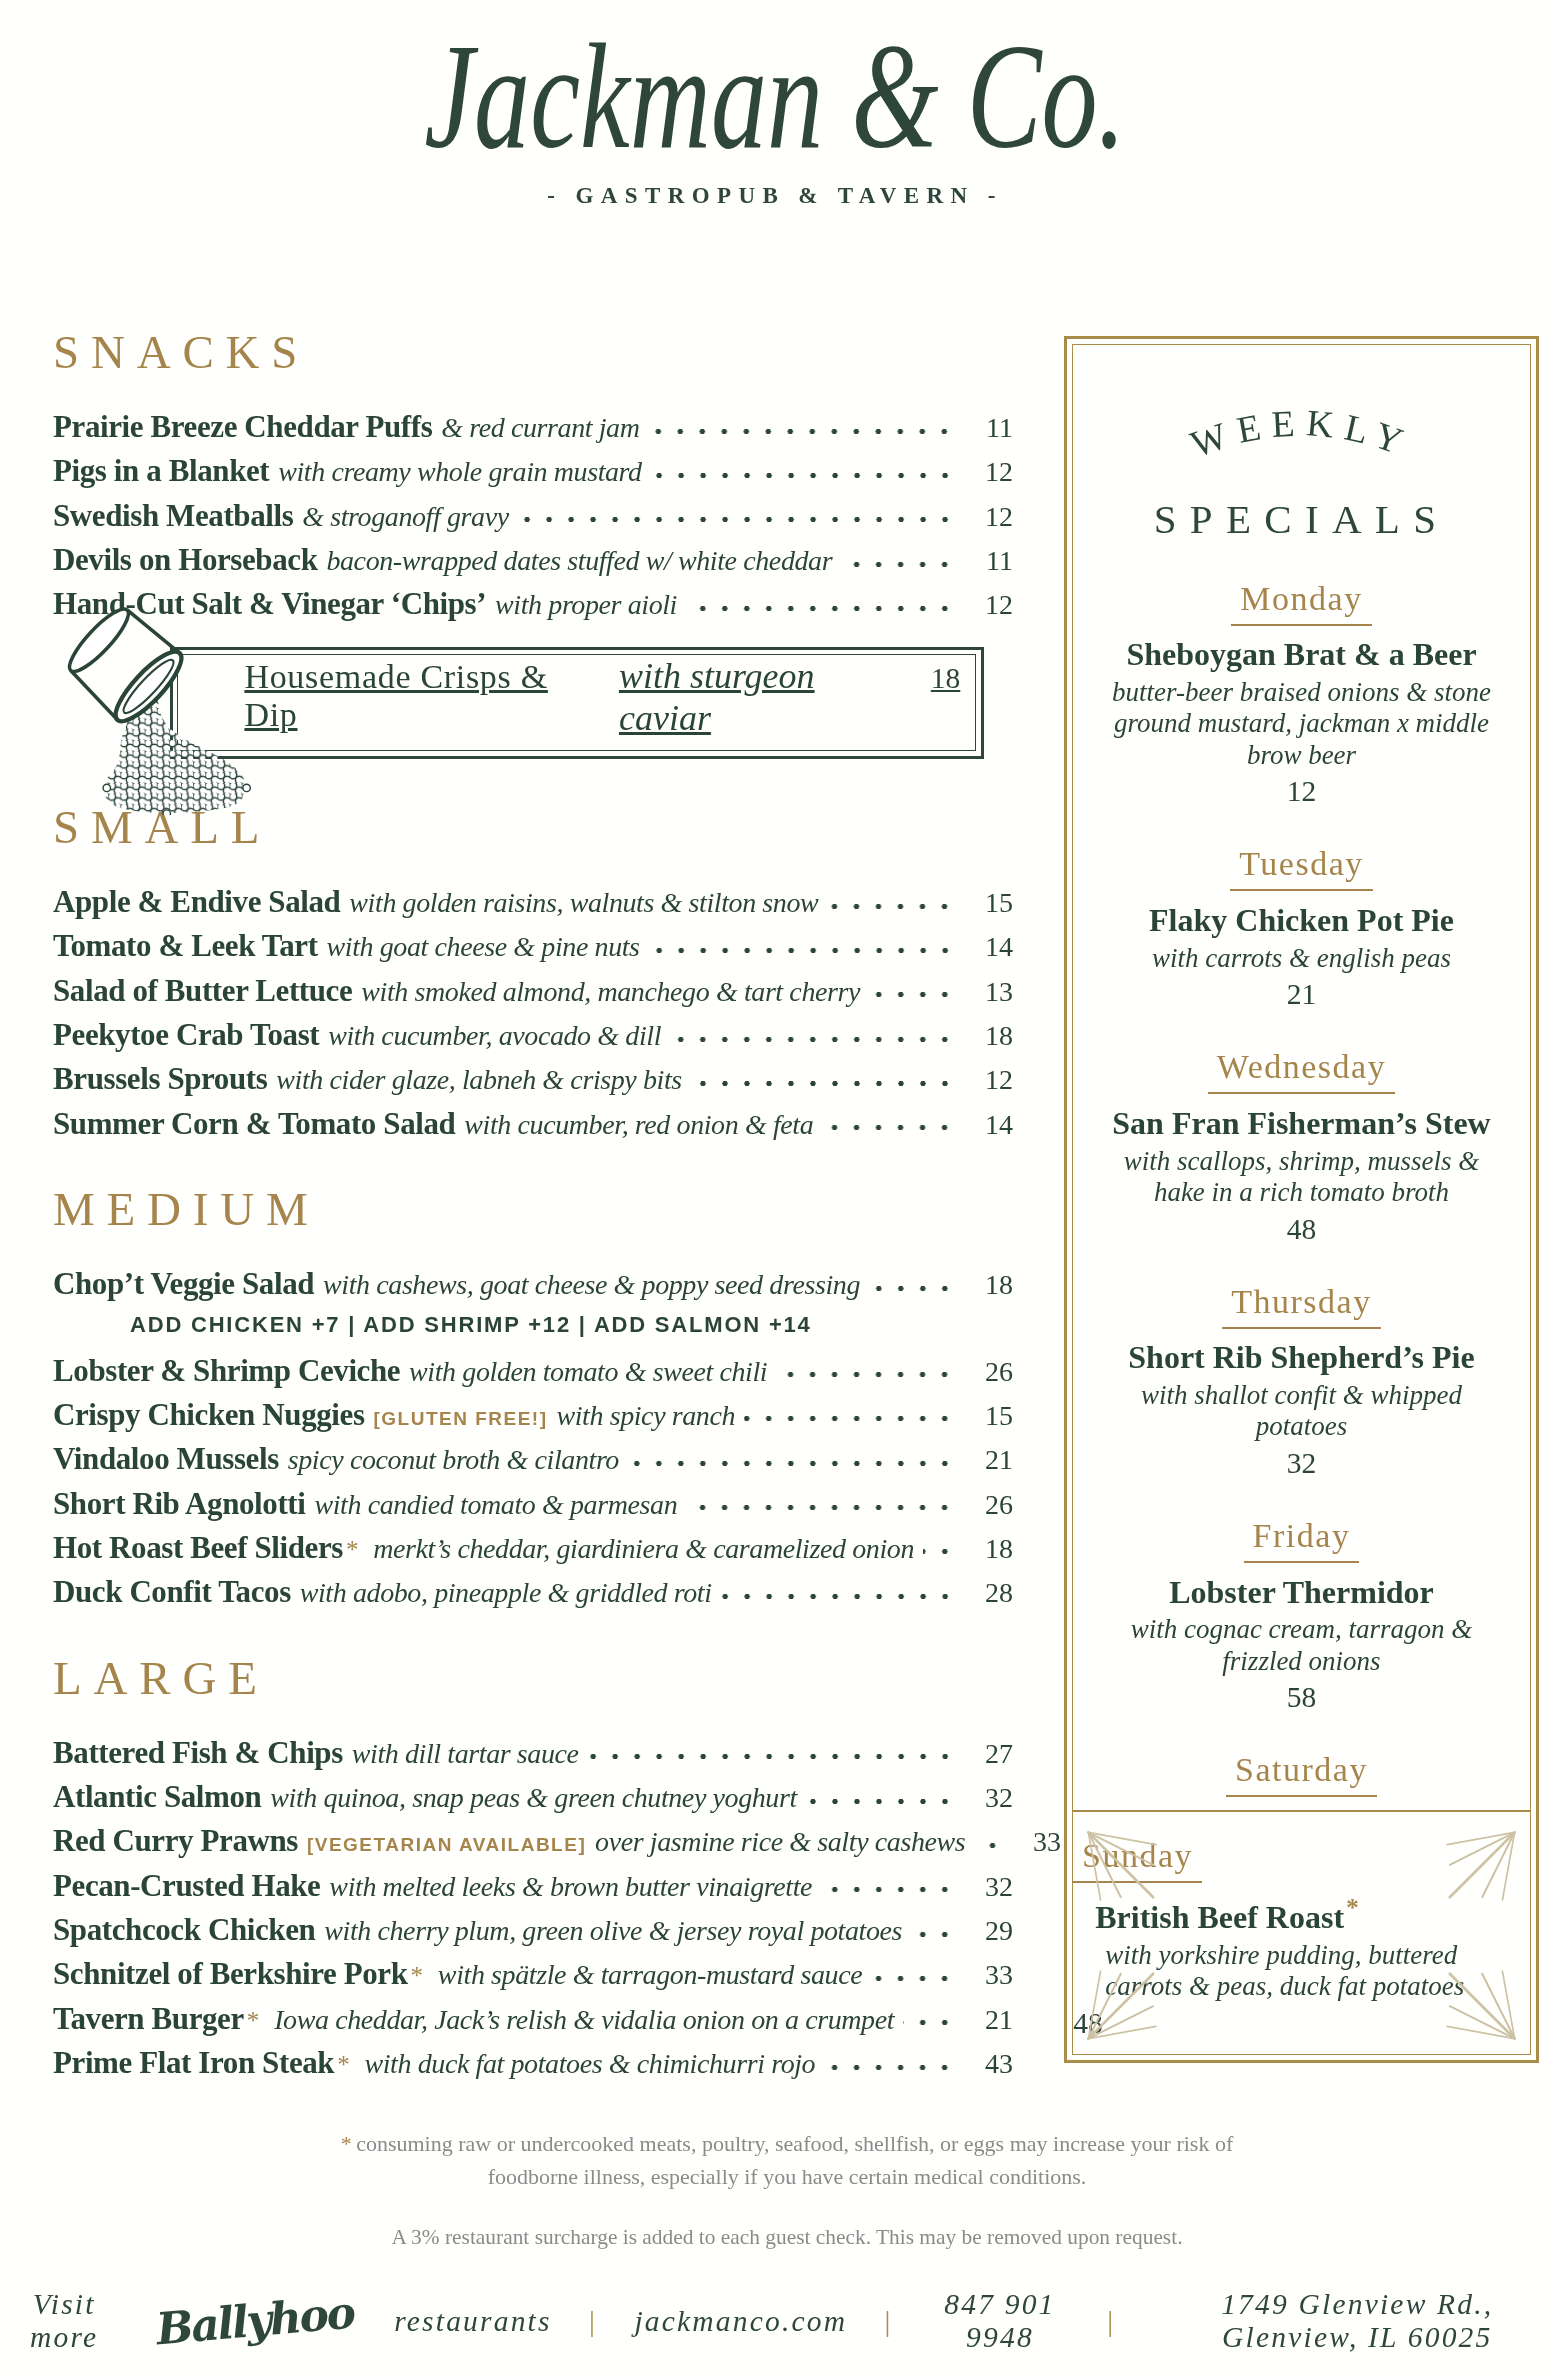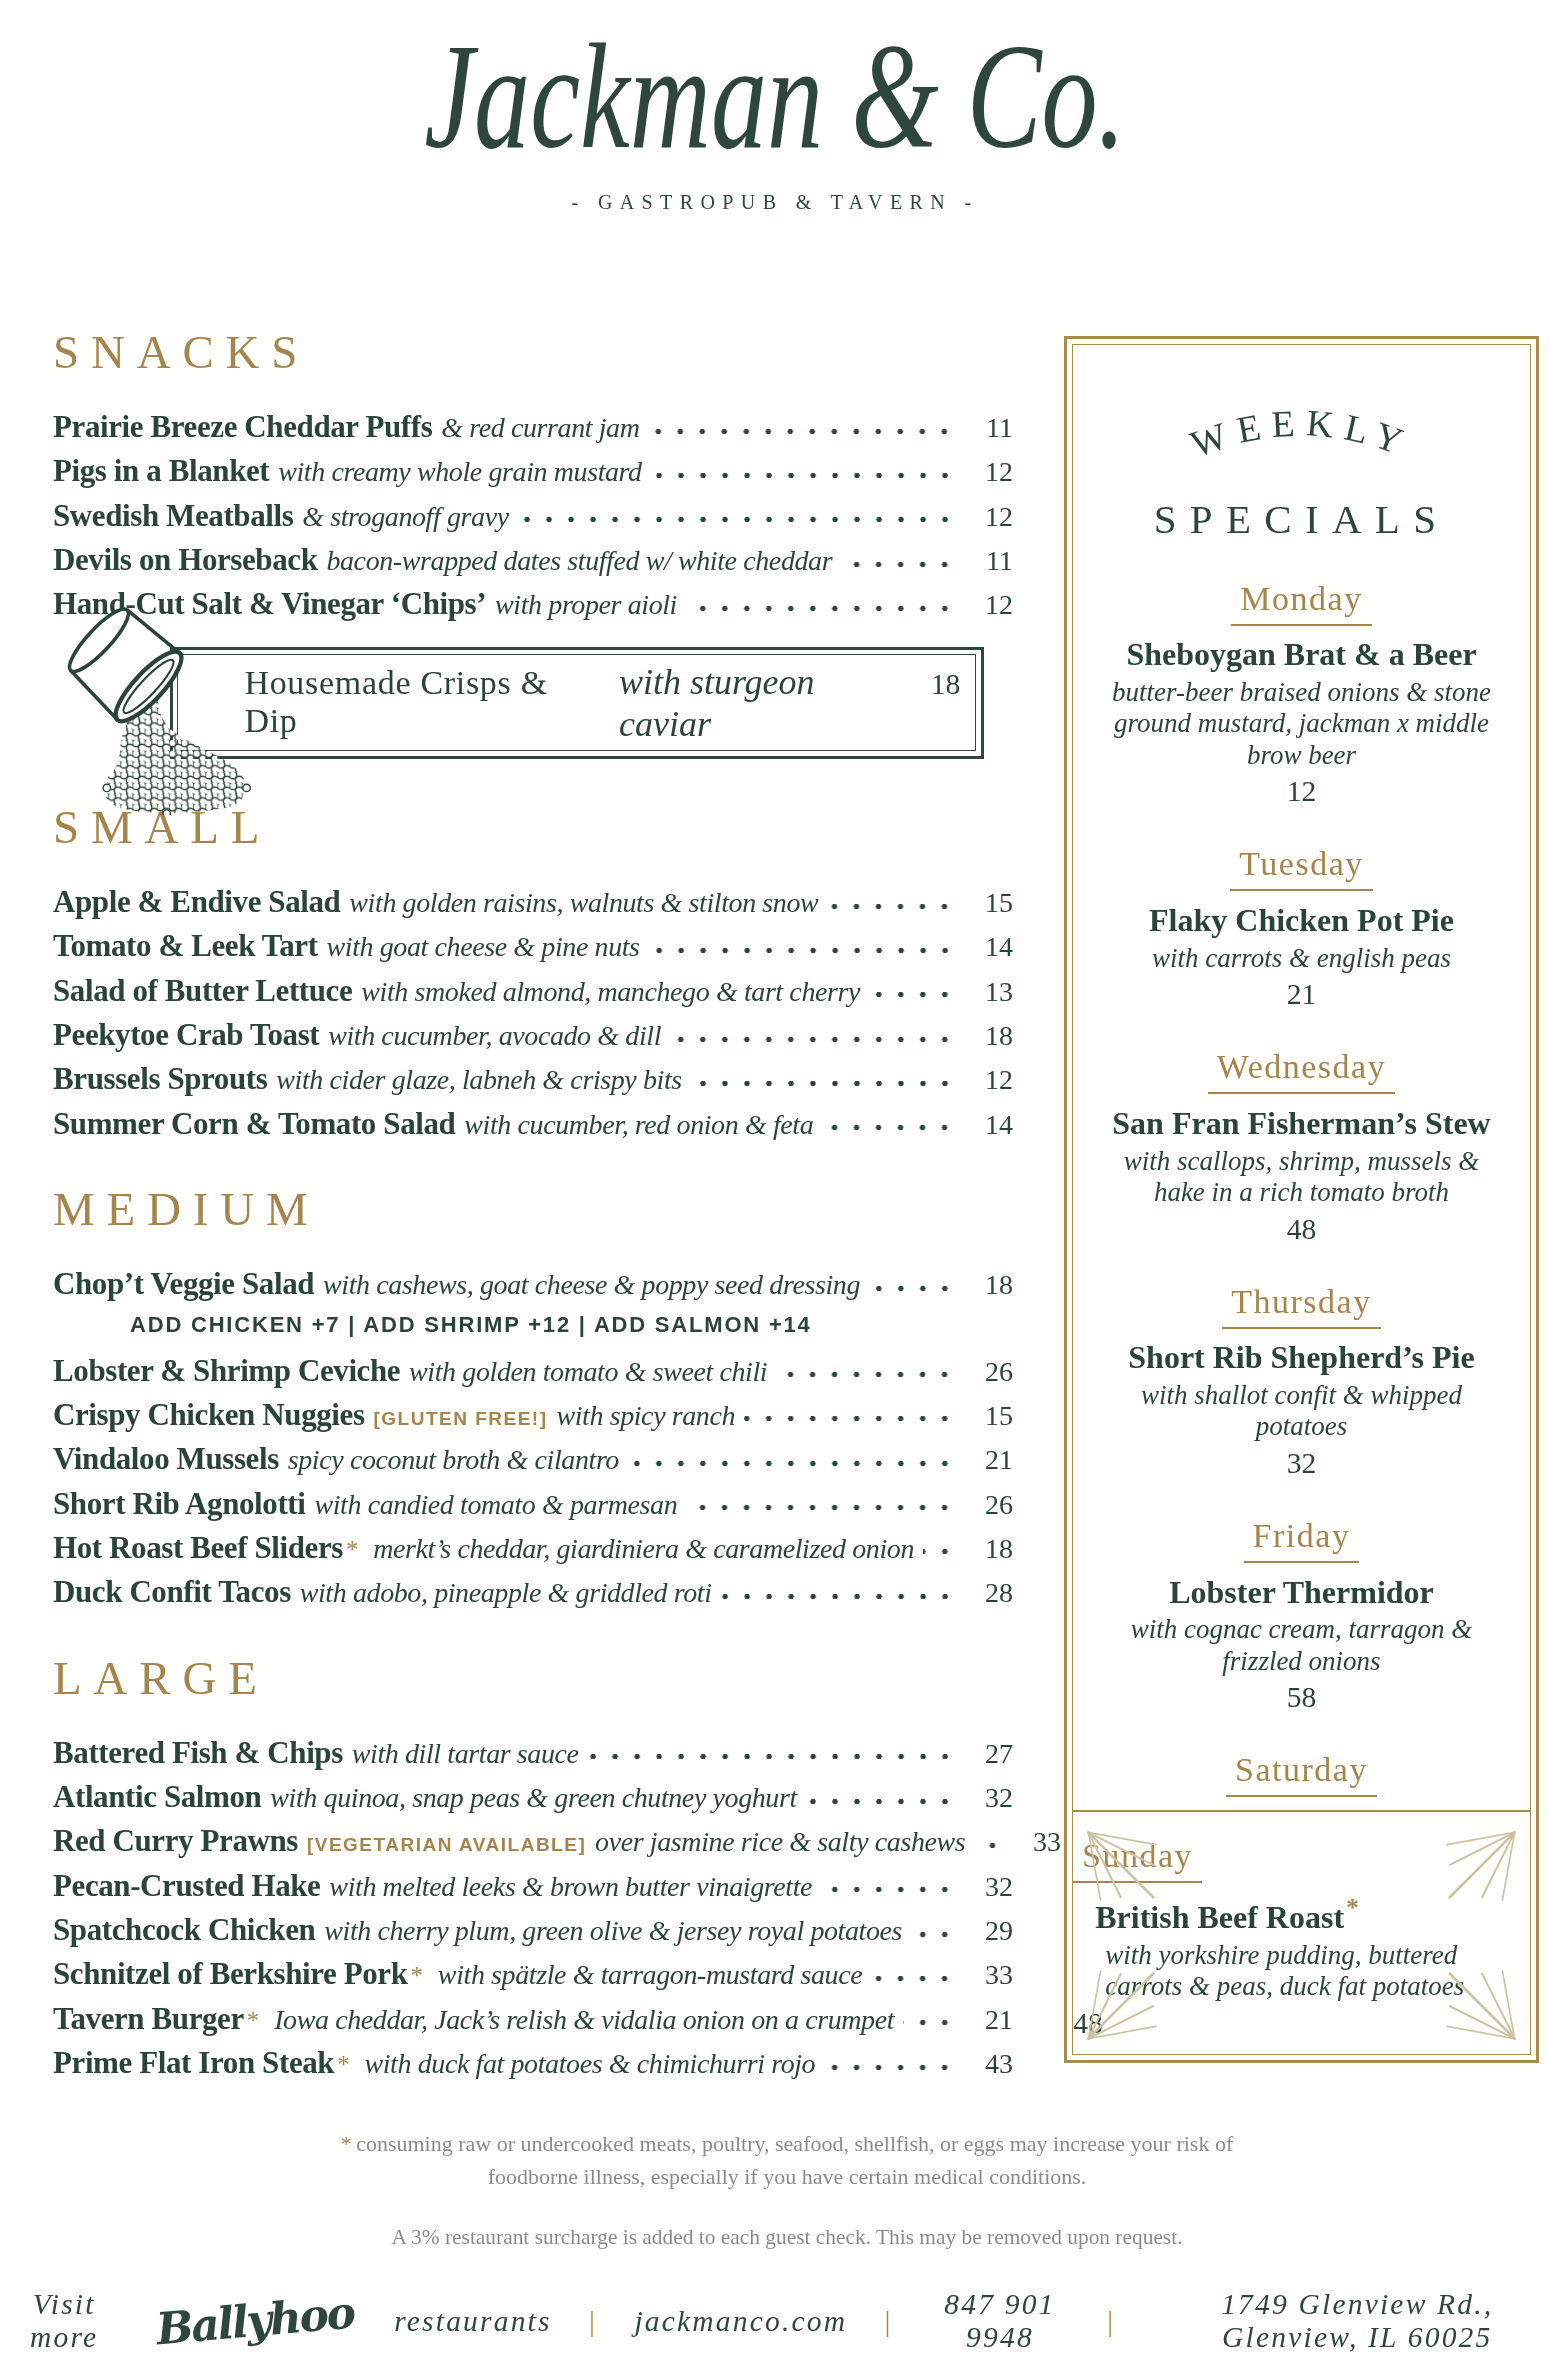--- a/index.html
+++ b/index.html
@@ -11,21 +11,21 @@
     --gray:#8a8a89;
   }
   *{margin:0;padding:0;box-sizing:border-box;}
   html,body{background:#ffffff;}
   body{font-family:"Liberation Serif", serif; color:var(--green);}
   .page{position:relative;width:1550px;height:2377px;background:#fffffe;overflow:hidden;}
 
   
   .header{position:absolute;top:13.3px;left:0;width:100%;text-align:center;}
   .logo-svg{display:block;margin:0 auto;}
-  .subtitle{margin-top:8px;font-size:20px;font-weight:normal;letter-spacing:7.4px;color:var(--green-dark);}
+  .subtitle{margin-top:0;font-size:23px;font-weight:bold;letter-spacing:7.4px;color:var(--green-dark);}
 
   
   .leftcol{position:absolute;left:53px;top:325px;width:960px;}
   .sec{margin-top:41px;}
   .sec:first-child{margin-top:0;}
   .sec-title{font-size:47px;font-weight:400;letter-spacing:11.8px;color:var(--gold);margin-bottom:31px;}
   .mrow{display:flex;align-items:baseline;margin-bottom:9.6px;justify-content:space-between;}
   .mi-name{font-size:31px;font-weight:bold;line-height:1.12;white-space:nowrap;letter-spacing:-0.4px;}
   .mi-ast{color:var(--gold);font-size:25px;margin:0 5.9px 0 3px;}
   .mi-note{font-family:"Liberation Sans", sans-serif;font-weight:bold;font-size:19px;color:var(--gold);letter-spacing:1.5px;margin-left:8.9px;white-space:nowrap;}
@@ -35,21 +35,21 @@
     background-size:22px 8.9px;background-repeat:repeat-x;background-position:right bottom 1.5px;}
   .mi-price{font-size:28px;min-width:47px;text-align:right;}
   .addons{font-family:"Liberation Sans", sans-serif;font-weight:bold;font-size:22px;letter-spacing:1.8px;
     color:var(--green);padding-left:77px;margin:3px 0 16px 0;}
 
   
   .feature{position:relative;margin:25px 29.5px 7.4px 117px;height:112px;}
   .fbox-outer{border:3px solid var(--green-dark);height:100%;}
   .fbox-inner{border:1.5px solid var(--green-dark);margin:4.4px;height:calc(100% - 8.9px);
     display:flex;align-items:baseline;justify-content:center;padding:0 14.8px 0 66px;}
-  .fbox-inner{align-items:center;}
+  .fbox-inner{text-decoration:underline;}
   .f-line{display:flex;align-items:baseline;}
   .f-name{font-size:34px;letter-spacing:0.7px;}
   .f-desc{font-size:36px;font-style:italic;margin-left:11.8px;}
   .f-price{font-size:29.5px;margin-left:17.7px;}
   .tin{position:absolute;left:-111px;top:-46px;}
 
   
   .rightcol{position:absolute;left:1064px;top:336px;width:475px;height:1727px;}
   .spbox{width:100%;height:100%;border:3.7px solid var(--gold-border);}
   .spbox-inner{border:1.5px solid var(--gold-border);margin:5.2px;height:calc(100% - 10.3px);

